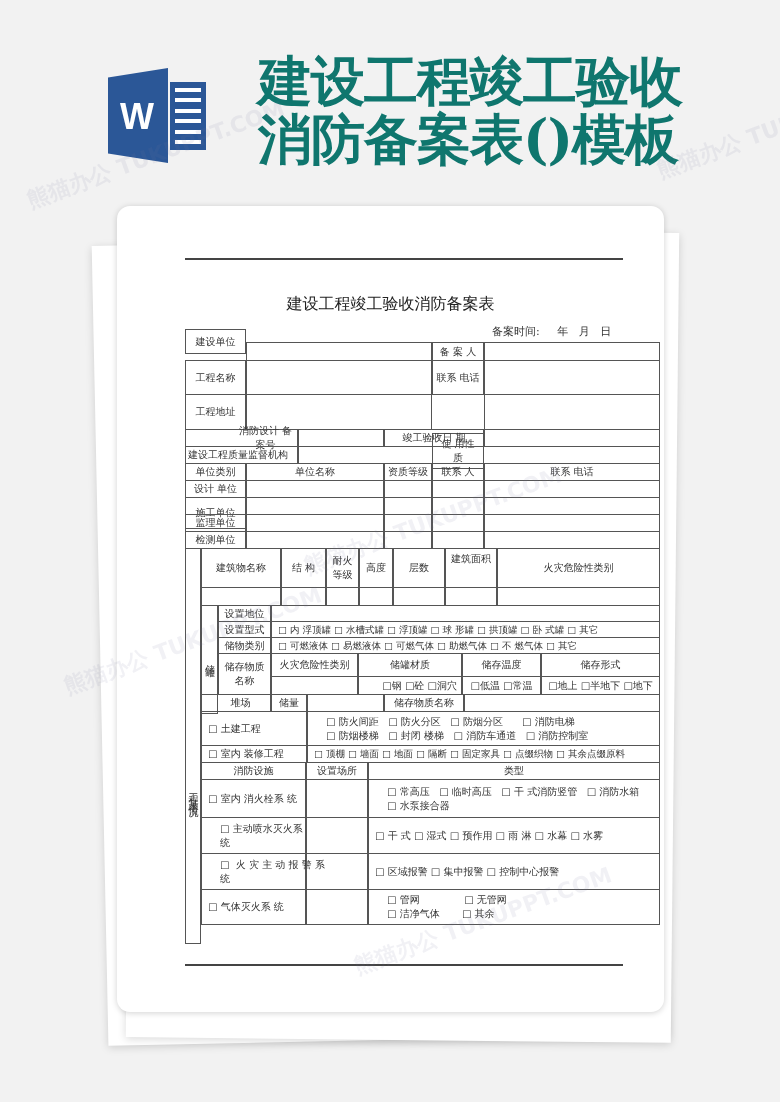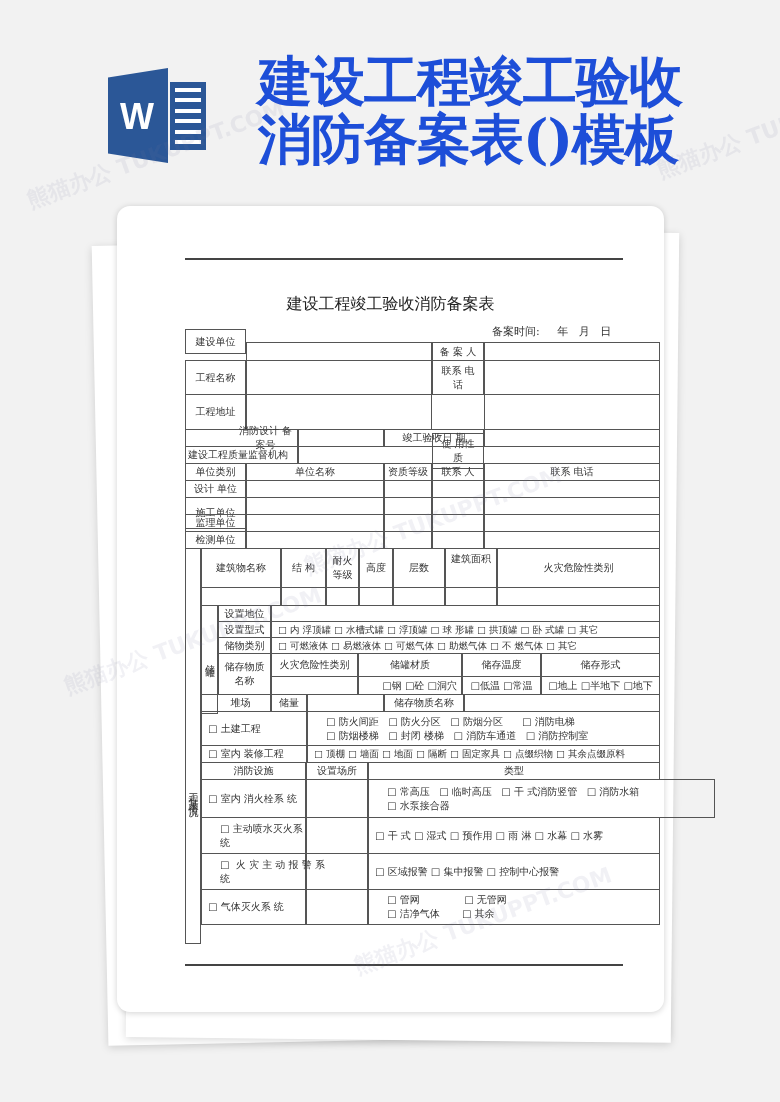--- a/index.html
+++ b/index.html
@@ -24,21 +24,21 @@
     color: #fff; font: bold 36px "Liberation Sans", sans-serif;
   }
   .word-icon .lines {
     position: absolute; left: 62px; top: 14px; width: 36px; height: 68px;
     background: #2b5797; padding: 6px 5px;
     display: flex; flex-direction: column; justify-content: space-between;
   }
   .word-icon .lines i { display: block; height: 4px; background: #fff; }
   .banner-title {
     position: absolute; left: 258px; top: 52px;
-    color: #1d4ed8; font-family: "DejaVu Serif", "Liberation Serif", serif;
+    color: #0f766e; font-family: "DejaVu Serif", "Liberation Serif", serif;
     font-weight: bold; font-size: 54px; line-height: 58px; letter-spacing: -1px;
   }
   
   .paper-back {
     position: absolute; background: #fff;
     box-shadow: 0 2px 8px rgba(0,0,0,0.15);
   }
   .paper-back.p1 { left: 100px; top: 240px; width: 560px; height: 800px; transform: rotate(-1.2deg); }
   .paper-back.p2 { left: 130px; top: 230px; width: 545px; height: 810px; transform: rotate(0.6deg); }
   .paper {
@@ -102,21 +102,21 @@
   <div class="doc-title">建设工程竣工验收消防备案表</div>
   <div class="doc-date">备案时间:     年   月   日</div>
 
   <div class="cell" style="left:69px;top:124px;width:61px;height:25px;">建设单位</div>
   <div class="cell" style="left:130px;top:137px;width:186px;height:19px;"></div>
   <div class="cell" style="left:316px;top:137px;width:52px;height:19px;">备 案 人</div>
   <div class="cell" style="left:368px;top:137px;width:176px;height:19px;"></div>
 
   <div class="cell" style="left:69px;top:155px;width:61px;height:35px;">工程名称</div>
   <div class="cell" style="left:130px;top:155px;width:186px;height:35px;"></div>
-  <div class="cell" style="left:316px;top:155px;width:52px;height:35px;flex-direction:column;">
+  <div class="cell" style="left:316px;top:155px;width:52px;height:35px;">
     <span class="line">联系 电</span>
     <span class="line">话</span>
   </div>
   <div class="cell" style="left:368px;top:155px;width:176px;height:35px;"></div>
 
   <div class="cell" style="left:69px;top:189px;width:61px;height:36px;">工程地址</div>
   <div class="cell" style="left:130px;top:189px;width:186px;height:36px;"></div>
   <div class="cell" style="left:316px;top:189px;width:52px;height:36px;flex-direction:column;margin-top:38px;">
     <span class="line">使 用性</span>
     <span class="line">质</span>
@@ -225,21 +225,21 @@
 
   <div class="cell left" style="left:85px;top:540px;width:106px;height:18px;">□   室内 装修工程</div>
   <div class="cell left" style="left:191px;top:540px;width:353px;height:18px;font-size:9.5px;">□ 顶棚  □ 墙面  □ 地面  □ 隔断  □ 固定家具  □ 点缀织物  □ 其余点缀原料</div>
 
   <div class="cell" style="left:85px;top:557px;width:105px;height:18px;">消防设施</div>
   <div class="cell" style="left:190px;top:557px;width:62px;height:18px;">设置场所</div>
   <div class="cell left" style="left:85px;top:574px;width:105px;height:39px;">□ 室内 消火栓系 统</div>
 
   <div class="cell" style="left:252px;top:557px;width:292px;height:18px;">类型</div>
   <div class="cell" style="left:190px;top:574px;width:62px;height:39px;"></div>
-  <div class="cell col" style="left:252px;top:574px;width:347px;height:39px;text-align:right;">
+  <div class="cell col" style="left:252px;top:574px;width:292px;height:39px;text-align:right;">
     <span class="line">□ 常高压   □ 临时高压   □ 干 式消防竖管   □ 消防水箱</span>
     <span class="line">□ 水泵接合器</span>
   </div>
 
   <div class="cell col" style="left:85px;top:612px;width:105px;height:37px;">
     <span class="line">□ 主动喷水灭火系</span>
     <span class="line">统</span>
   </div>
   <div class="cell" style="left:190px;top:612px;width:62px;height:37px;"></div>
   <div class="cell left" style="left:252px;top:612px;width:292px;height:37px;">□ 干 式  □ 湿式  □ 预作用  □ 雨 淋  □ 水幕  □ 水雾</div>

